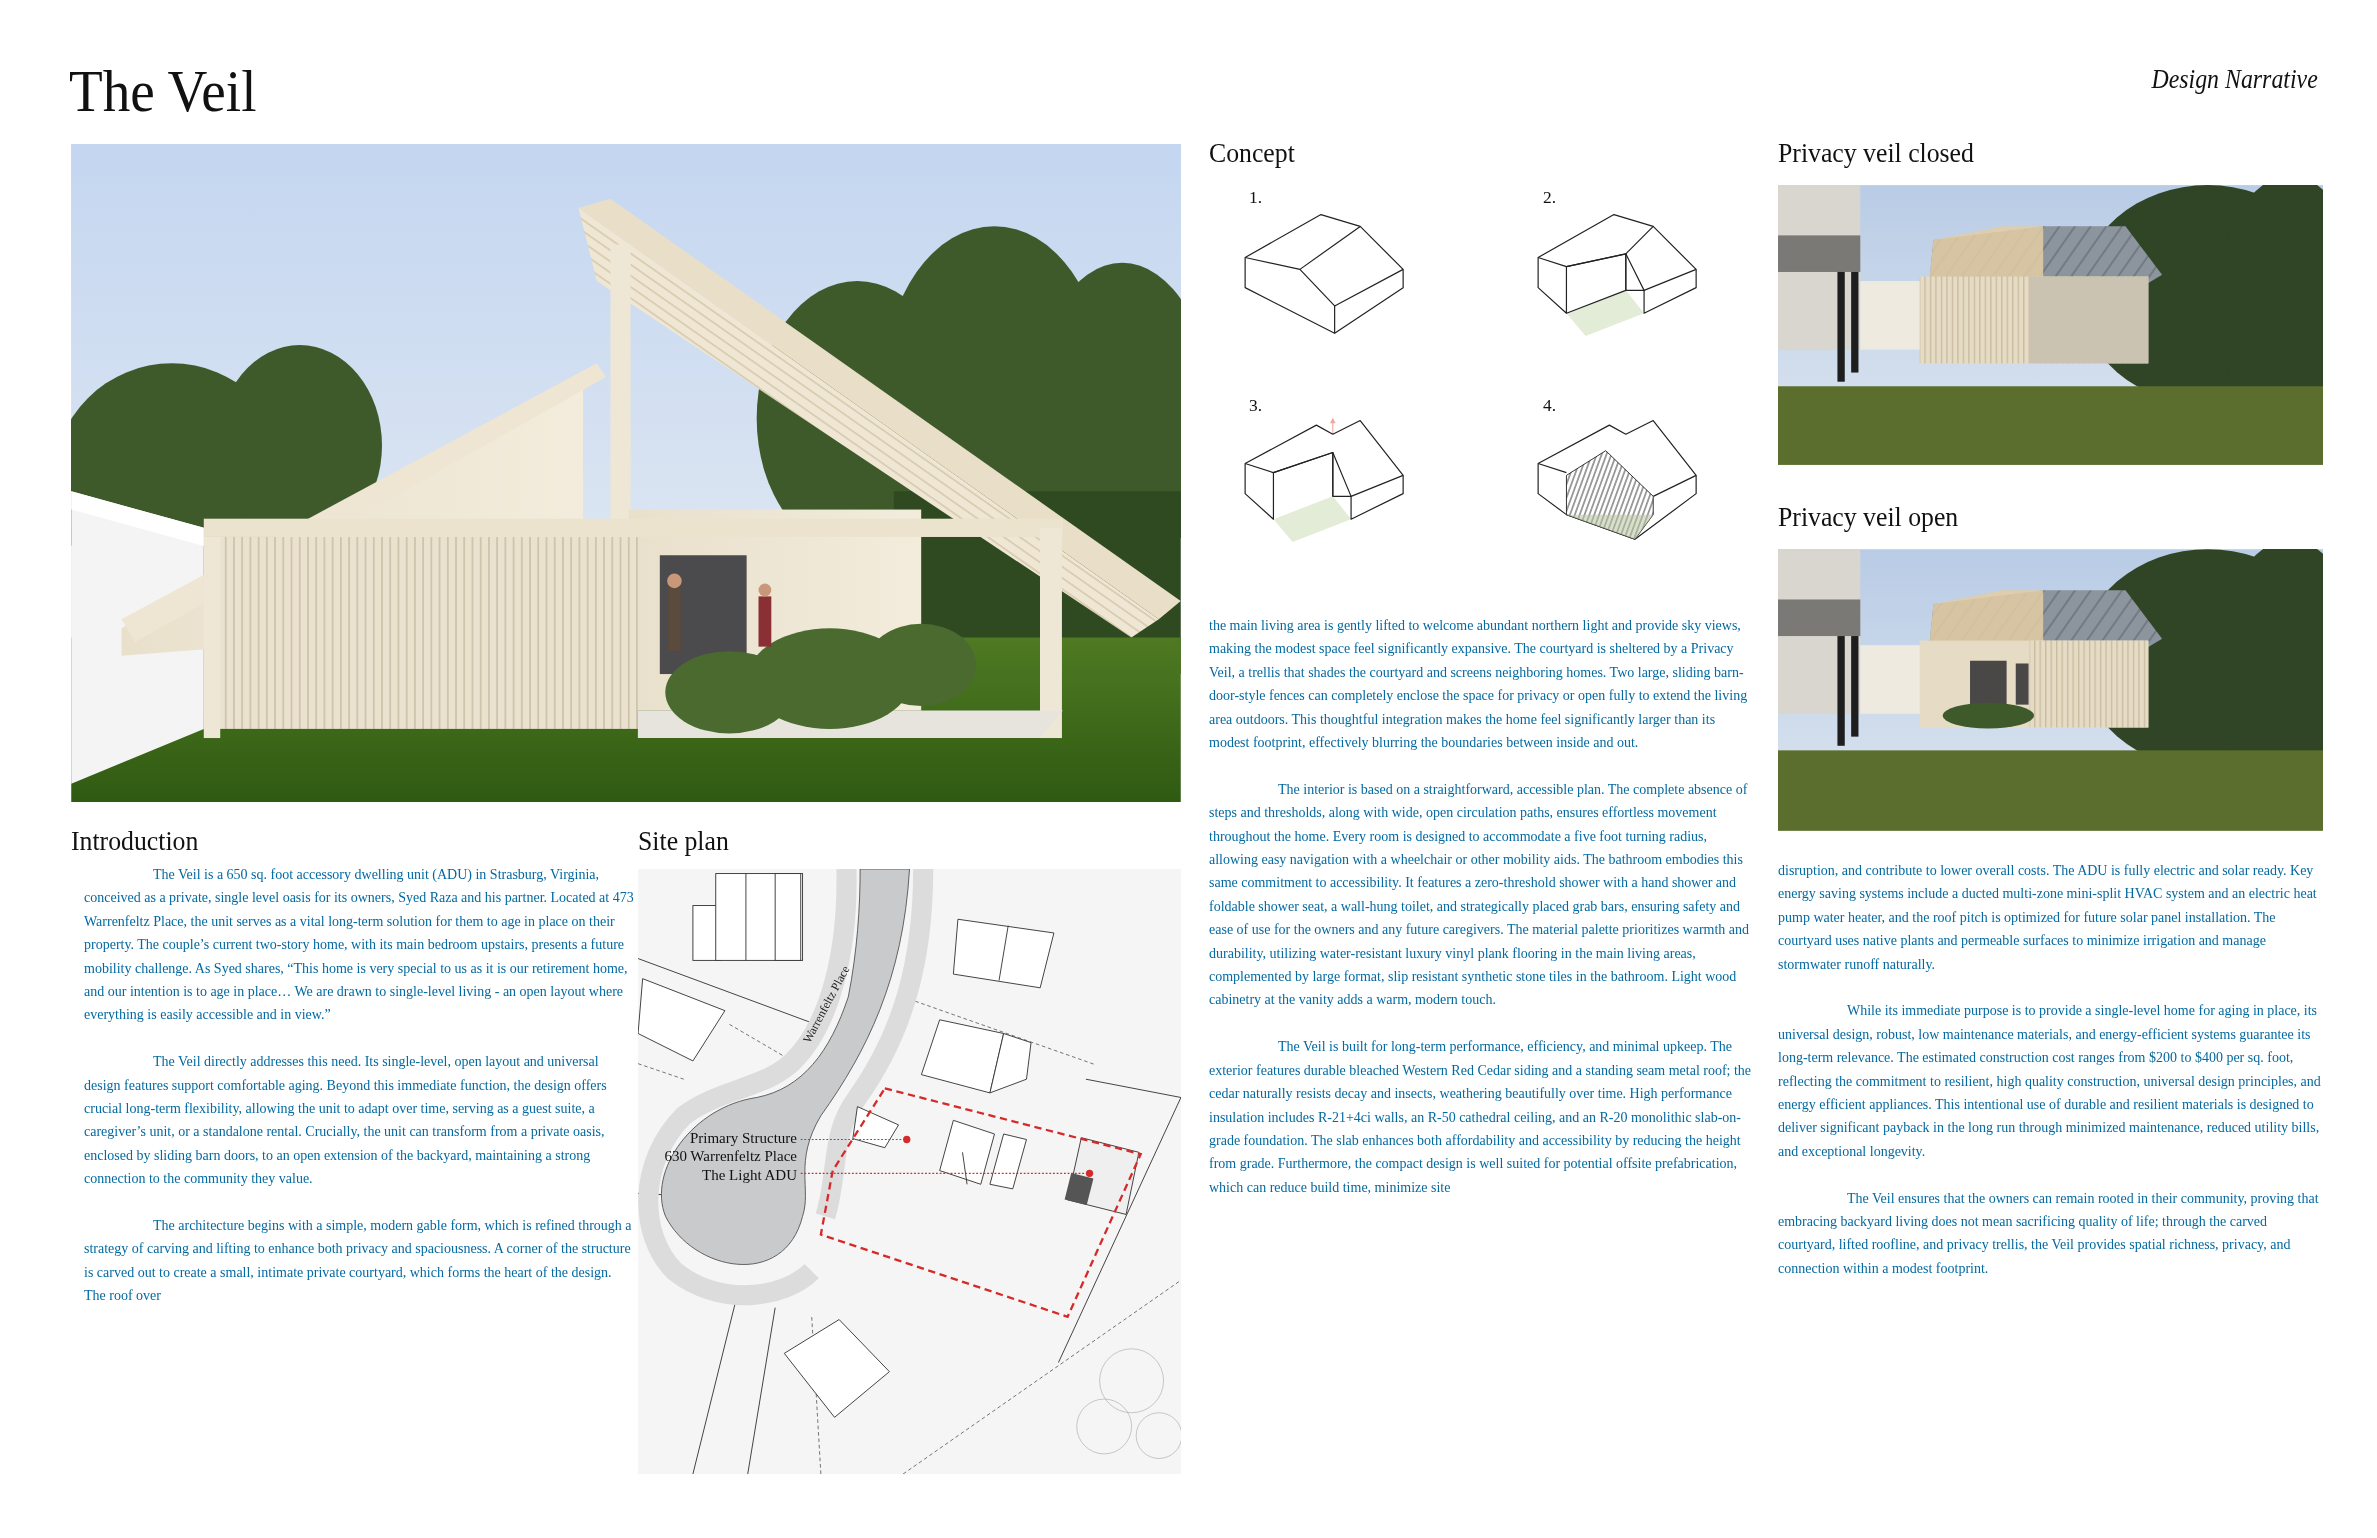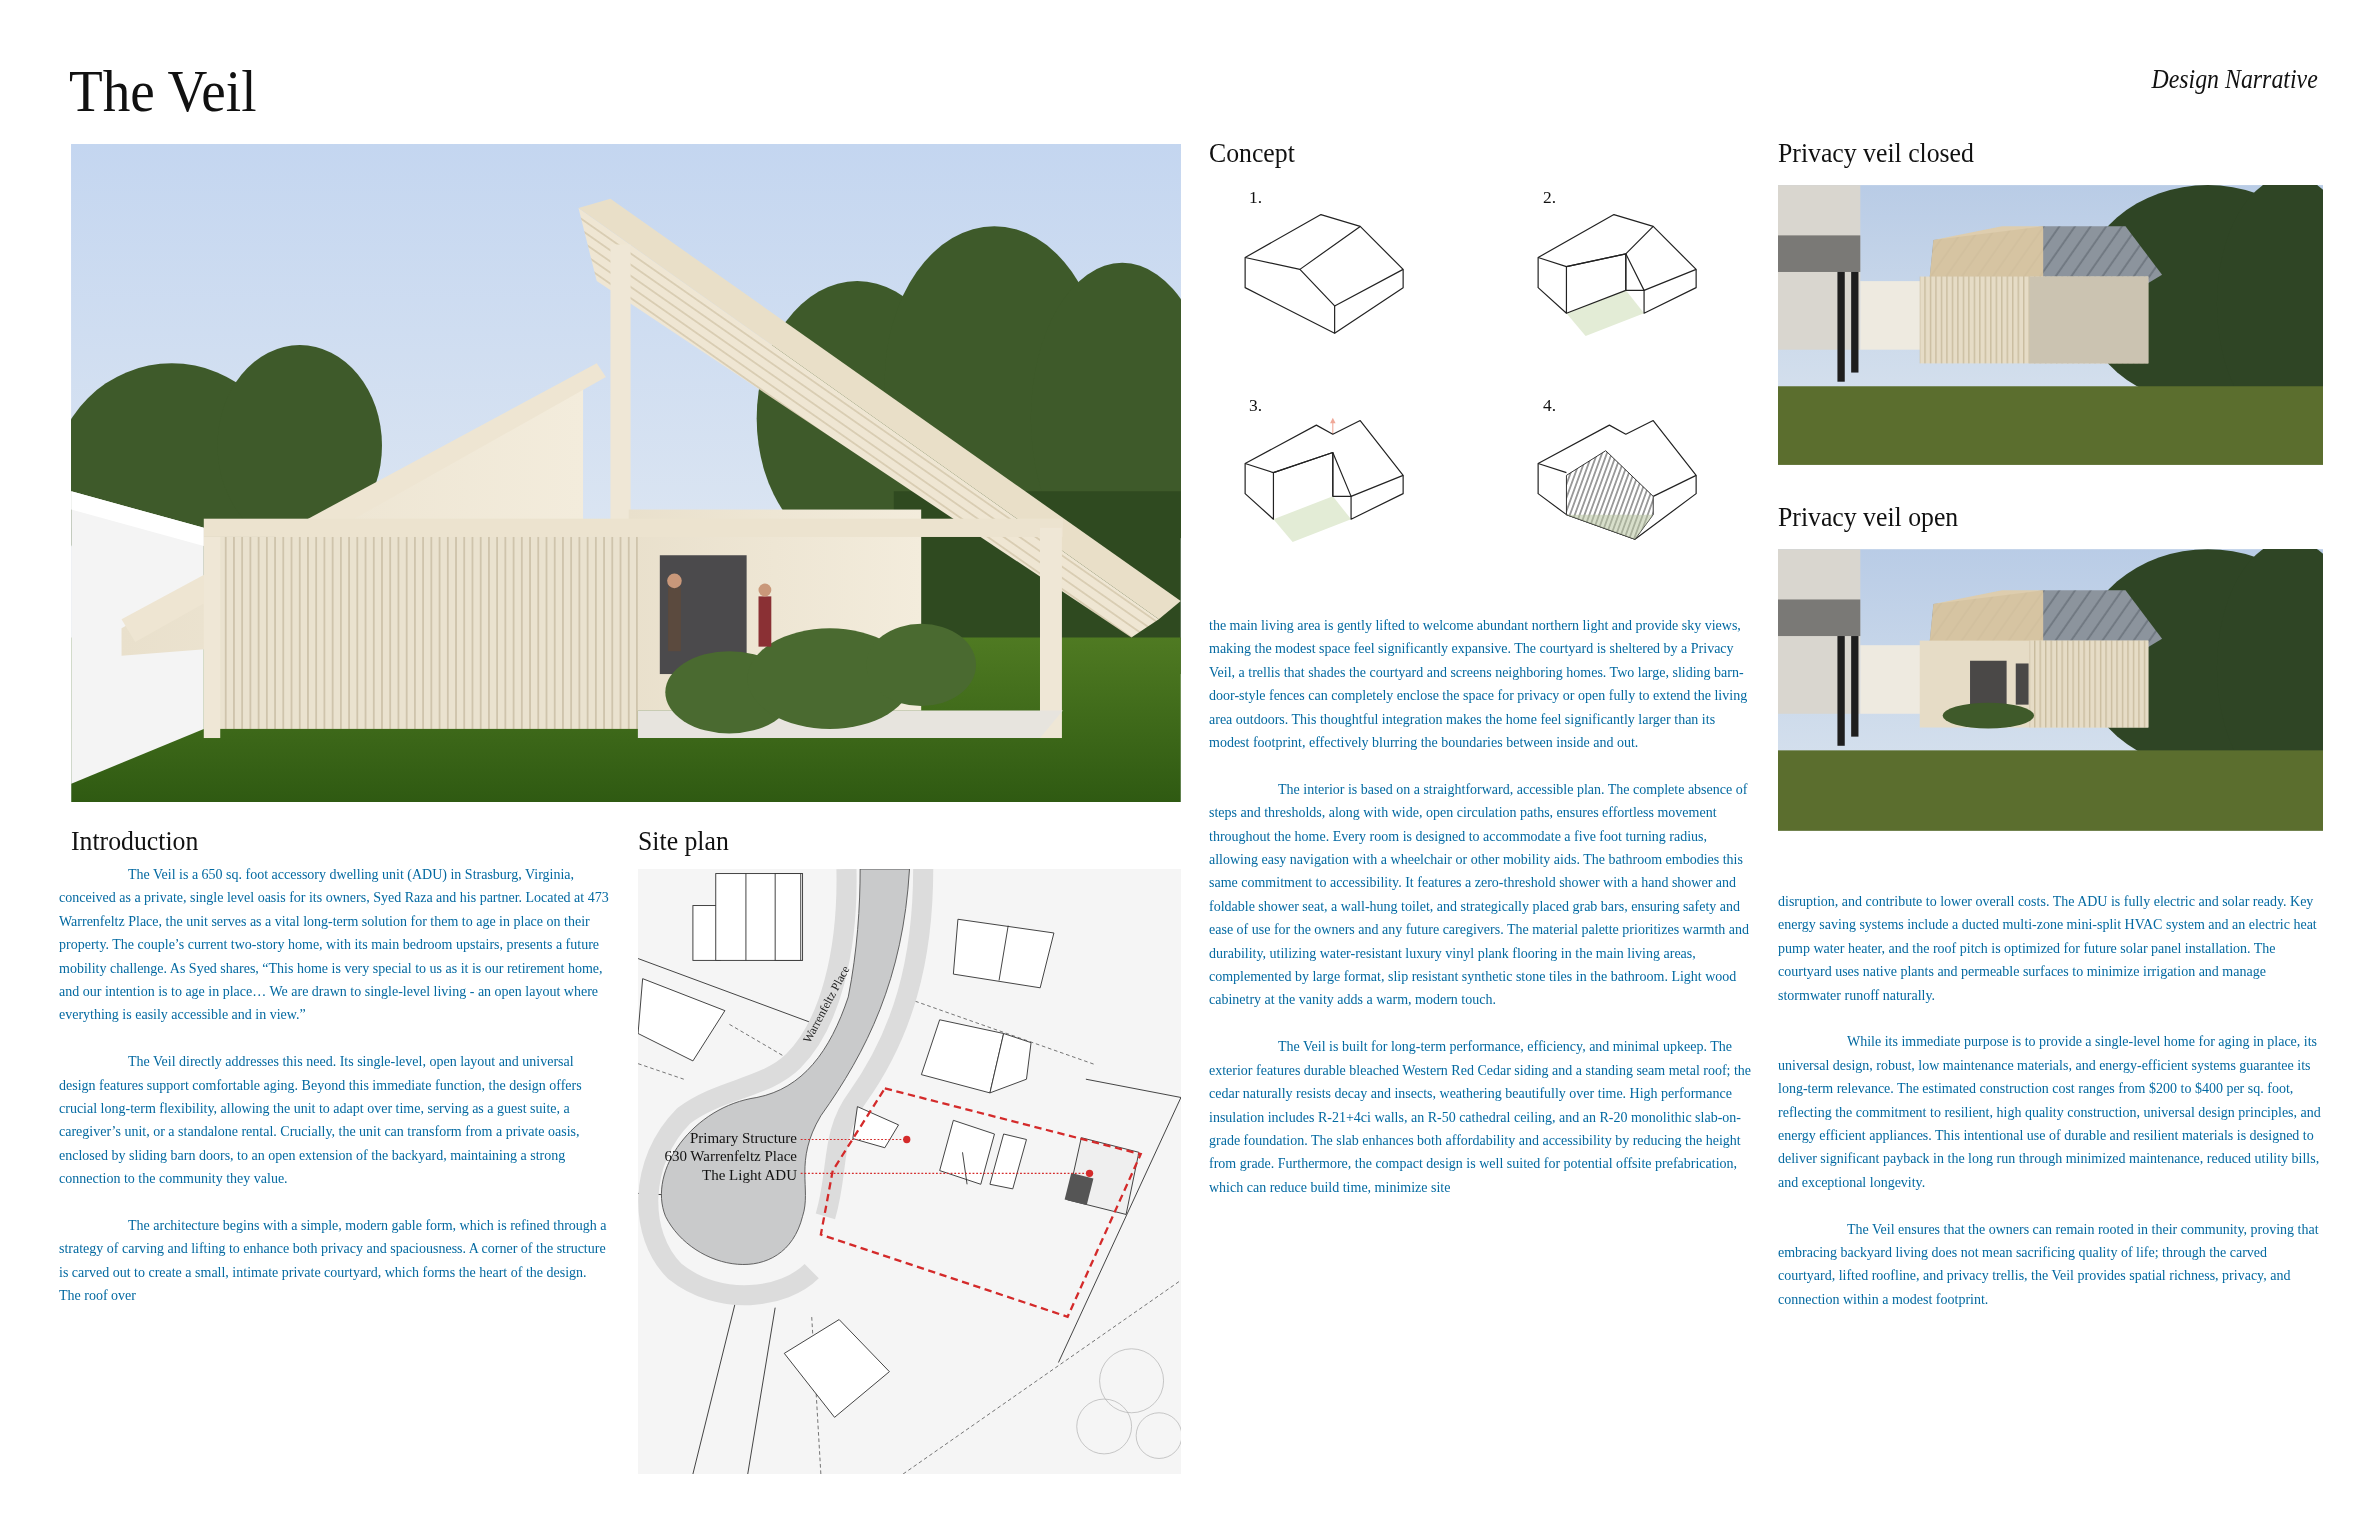--- a/index.html
+++ b/index.html
@@ -108,21 +108,21 @@
     <g>
       <rect x="653" y="485" width="14" height="70" fill="#5b4a3e"></rect>
       <circle cx="660" cy="478" r="8" fill="#c9987a"></circle>
       <rect x="752" y="495" width="14" height="55" fill="#8a3034"></rect>
       <circle cx="759" cy="488" r="7" fill="#c9987a"></circle>
     </g>
   </svg>
 </div>
 
 <div class="abs section-heading" style="left:71px; top:825px;">Introduction</div>
-<div class="abs body-text" style="left:59px; top:863px; width:552px;">
+<div class="abs body-text" style="left:84px; top:863px; width:552px;">
   <p>The Veil is a 650 sq. foot accessory dwelling unit (ADU) in Strasburg, Virginia, conceived as a private, single level oasis for its owners, Syed Raza and his partner. Located at 473 Warrenfeltz Place,  the unit serves as a vital long-term solution for them to age in place on their property. The couple’s current two-story home, with its main bedroom upstairs, presents a future mobility challenge. As Syed shares, “This home is very special to us as it is our retirement home, and our intention is to age in place… We are drawn to single-level living - an open layout where everything is easily accessible and in view.”</p>
   <p>The Veil directly addresses this need. Its single-level, open layout and universal design features support comfortable aging. Beyond this immediate function, the design offers crucial long-term flexibility, allowing the unit to adapt over time, serving as a guest suite, a caregiver’s unit, or a standalone rental. Crucially, the unit can transform from a private oasis, enclosed by sliding barn doors, to an open extension of the backyard, maintaining a strong connection to the community they value.</p>
   <p>The architecture begins with a simple, modern gable form, which is refined through a strategy of carving and lifting to enhance both privacy and spaciousness. A corner of the structure is carved out to create a small, intimate private courtyard, which forms the heart of the design. The roof over</p>
 </div>
 
 <div class="abs section-heading" style="left:638px; top:825px;">Site plan</div>
 <div class="abs site-plan">
   <svg width="543" height="605" viewBox="0 0 594 662">
     <rect width="594" height="662" fill="#f5f5f5"></rect>
 
@@ -303,18 +303,18 @@
     <polygon points="170,60 290,45 380,45 420,98 400,110 165,110" fill="url(#metal)"></polygon>
     <polygon points="170,60 245,45 290,45 290,110 165,110" fill="#e3cda3" opacity="0.85"></polygon>
     <rect x="155" y="100" width="250" height="95" fill="#e6dcc6"></rect>
     <rect x="210" y="122" width="40" height="55" fill="#4a4847"></rect>
     <rect x="260" y="125" width="14" height="45" fill="#4a4847"></rect>
     <rect x="275" y="100" width="130" height="95" fill="url(#slat2)"></rect>
     <ellipse cx="230" cy="182" rx="50" ry="14" fill="#3f5a2a"></ellipse>
   </svg>
 </div>
 
-<div class="abs body-text" style="left:1778px; top:890px; width:549px;">
+<div class="abs body-text" style="left:1778px; top:859px; width:549px;">
   <p class="cont">disruption, and contribute to lower overall costs. The ADU is fully electric and solar ready. Key energy saving systems include a ducted multi-zone mini-split HVAC system and an electric heat pump water heater, and the roof pitch is optimized for future solar panel installation. The courtyard uses native plants and permeable surfaces to minimize irrigation and manage stormwater runoff naturally.</p>
   <p>While its immediate purpose is to provide a single-level home for aging in place, its universal design, robust, low maintenance materials, and energy-efficient systems guarantee its long-term relevance. The estimated construction cost ranges from $200 to $400 per sq. foot, reflecting the commitment to resilient, high quality construction, universal design principles, and energy efficient appliances. This intentional use of durable and resilient materials is designed to deliver significant payback in the long run through minimized maintenance, reduced utility bills, and exceptional longevity.</p>
   <p>The Veil ensures that the owners can remain rooted in their community, proving that embracing backyard living does not mean sacrificing quality of life; through the carved courtyard, lifted roofline, and privacy trellis, the Veil provides spatial richness, privacy, and connection within a modest footprint.</p>
 </div>
 
 
 </body></html>

